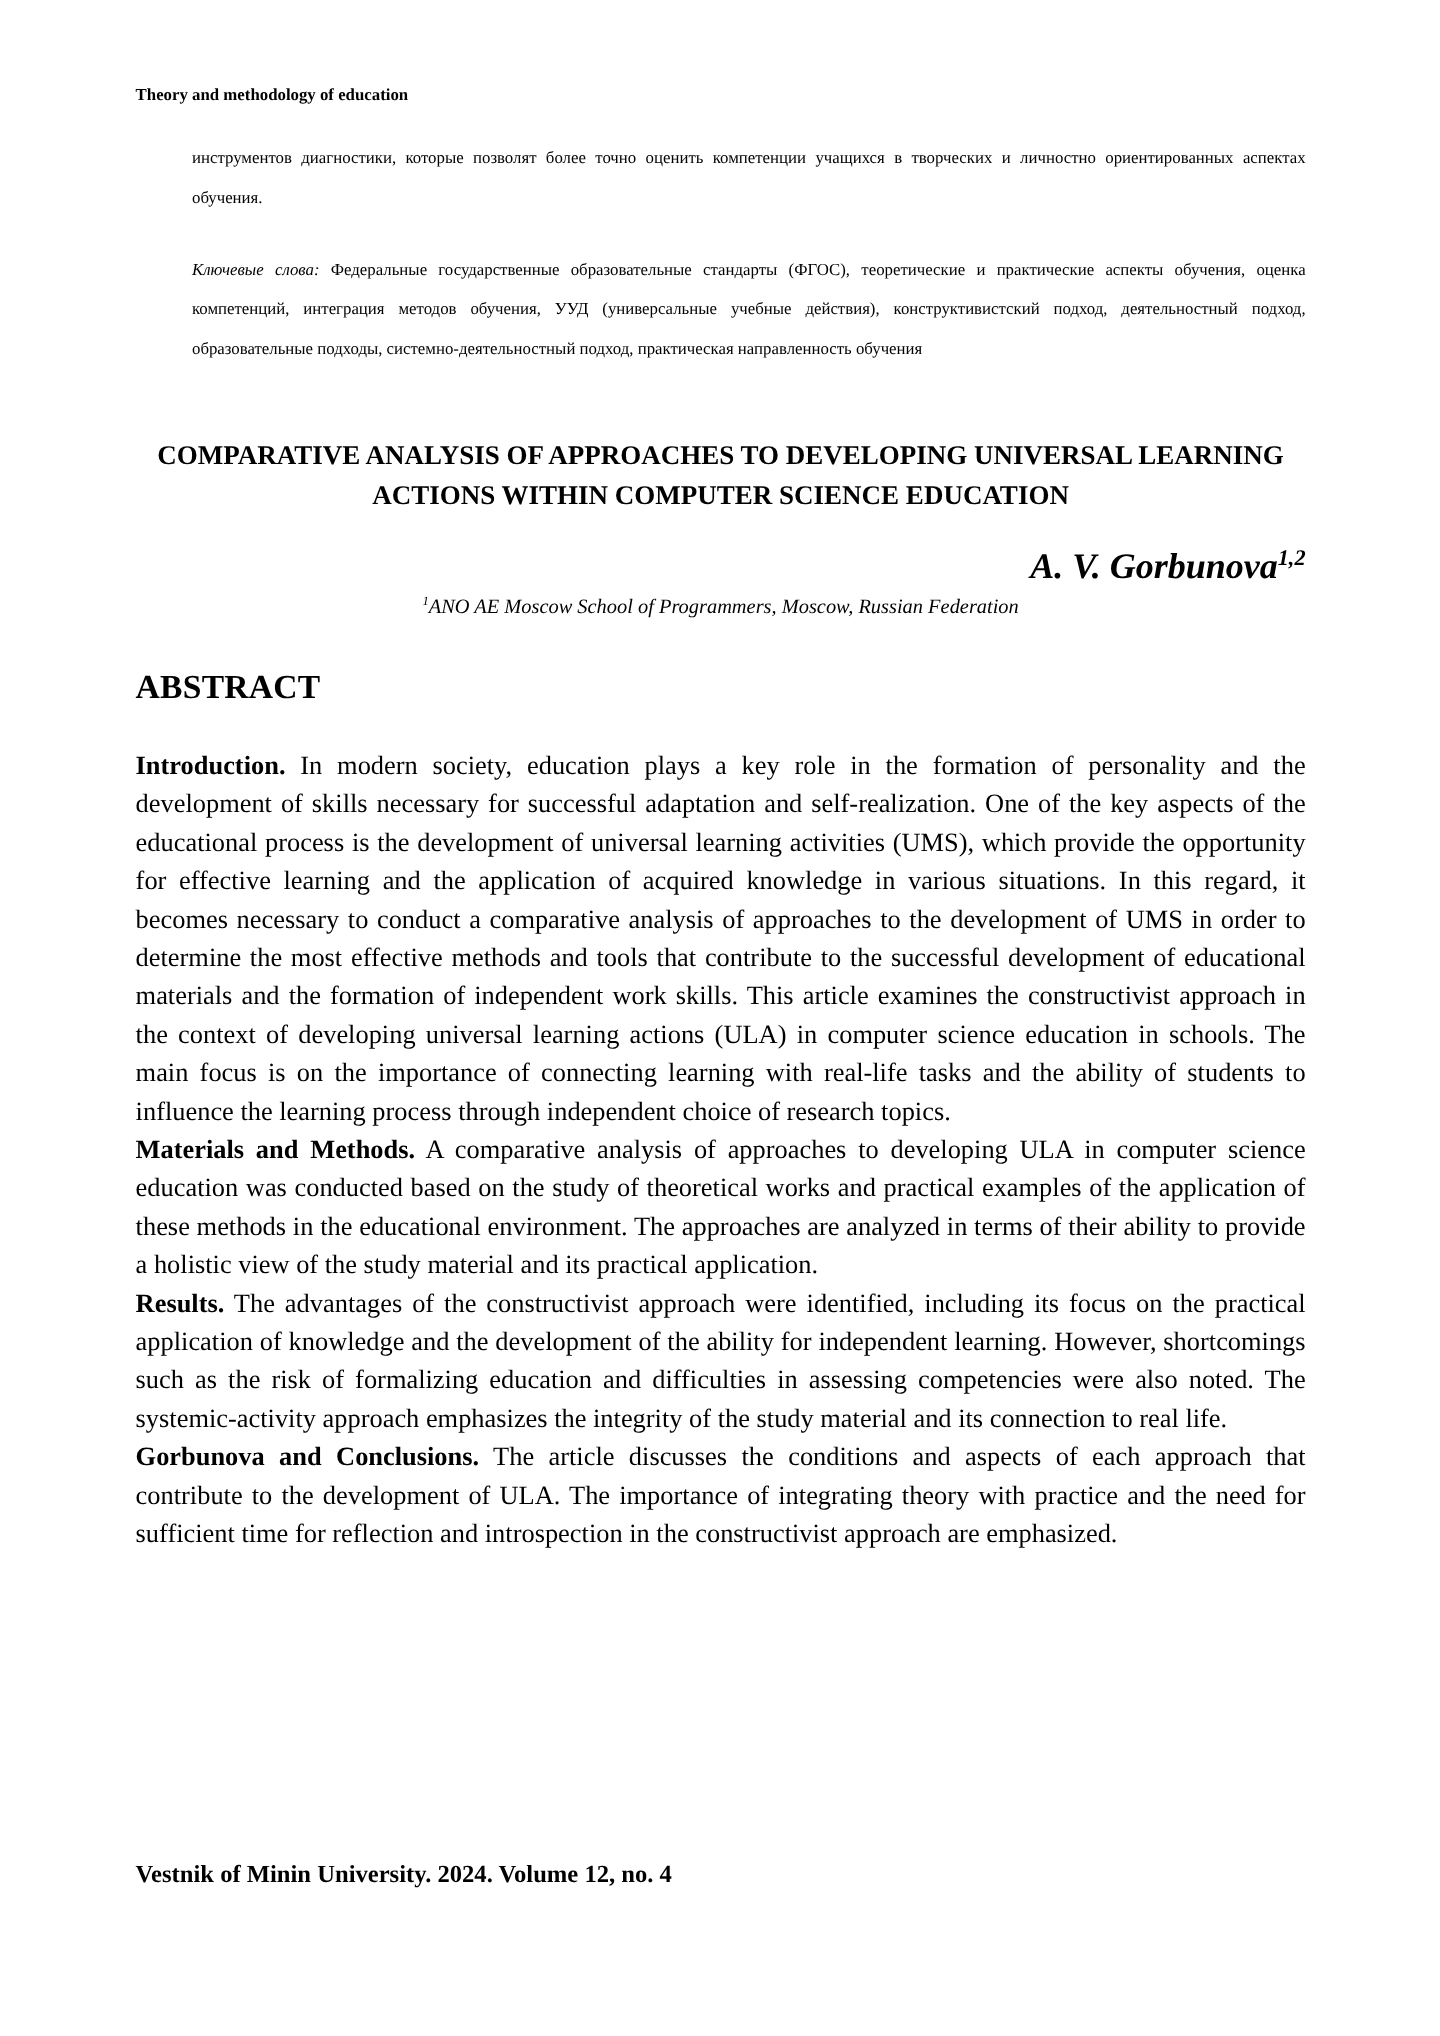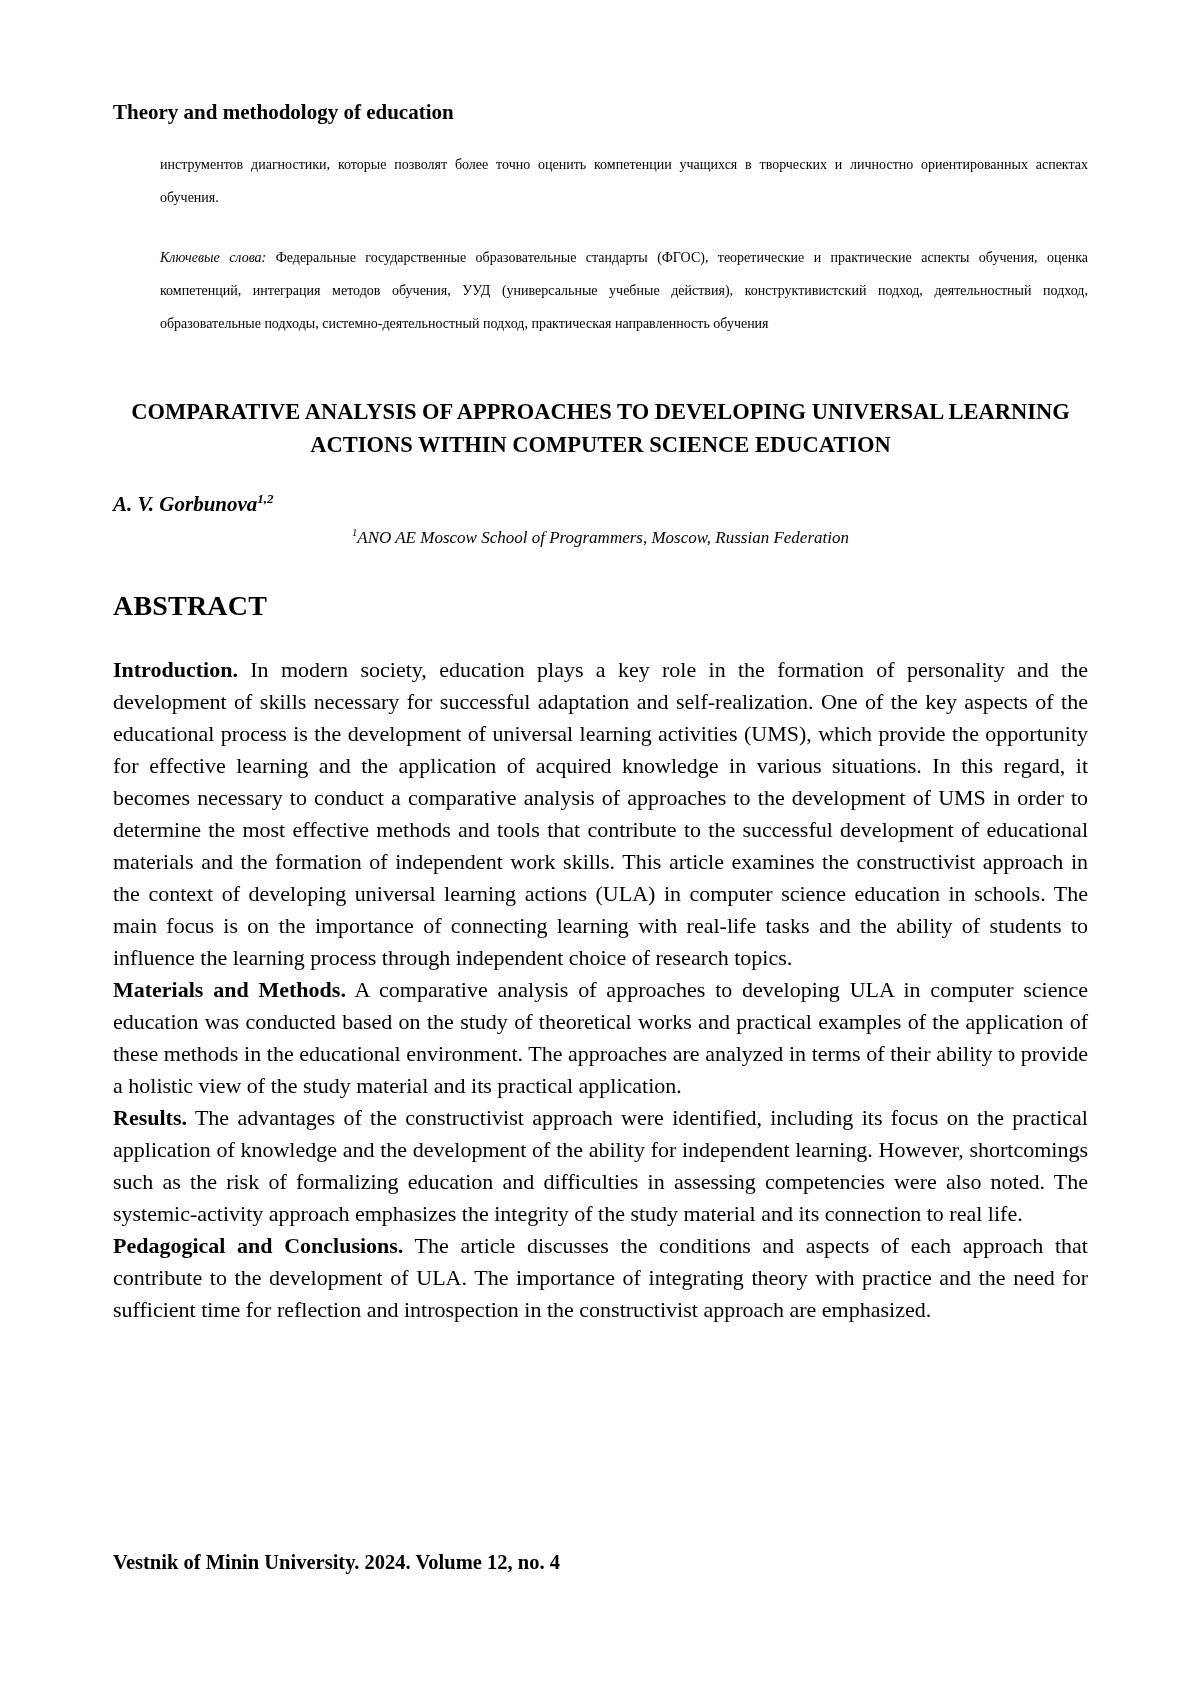--- a/index.html
+++ b/index.html
@@ -15,23 +15,22 @@
   .page {
     position: absolute;
     inset: 0;
     background: #ffffff;
     overflow: hidden;
   }
   .content { padding: 66px 112px 0 113px; }
 
   .running-head {
     font-weight: bold;
-    font-size: 21px;
+    font-size: 14px;
     line-height: 28px;
-    margin-top: 32px;
   }
 
   .para {
     font-size: 14px;
     line-height: 33px;
     text-align: justify;
     margin-left: 47px;
   }
   .lead-para { margin-top: 22px; }
   .keywords-para { margin-top: 27px; }
@@ -41,25 +40,25 @@
 
   .title {
     margin-top: 55px;
     font-size: 22.5px;
     line-height: 33px;
     font-weight: bold;
     text-align: center;
   }
   .author-line {
     margin-top: 27px;
-    font-size: 21px;
+    font-size: 30px;
     line-height: 33px;
     font-weight: bold;
     font-style: italic;
-    text-align: left;
+    text-align: right;
   }
   .affil-line {
     font-size: 17px;
     line-height: 33px;
     font-style: italic;
     text-align: center;
   }
   sup {
     font-size: 0.62em;
     vertical-align: super;
@@ -113,19 +112,19 @@
     <div class="abstract-heading">ABSTRACT</div>
 
     <div class="abstract-body">
 
       <p class="apara"><span class="sec-label">Introduction.</span> <span>In modern society, education plays a key role in the formation of personality and the development of skills necessary for successful adaptation and self-realization. One of the key aspects of the educational process is the development of universal learning activities (UMS), which provide the opportunity for effective learning and the application of acquired knowledge in various situations. In this regard, it becomes necessary to conduct a comparative analysis of approaches to the development of UMS in order to determine the most effective methods and tools that contribute to the successful development of educational materials and the formation of independent work skills. This article examines the constructivist approach in the context of developing universal learning actions (ULA) in computer science education in schools. The main focus is on the importance of connecting learning with real-life tasks and the ability of students to influence the learning process through independent choice of research topics.</span></p>
 
       <p class="apara"><span class="sec-label">Materials and Methods.</span> <span>A comparative analysis of approaches to developing ULA in computer science education was conducted based on the study of theoretical works and practical examples of the application of these methods in the educational environment. The approaches are analyzed in terms of their ability to provide a holistic view of the study material and its practical application.</span></p>
 
       <p class="apara"><span class="sec-label">Results.</span> <span>The advantages of the constructivist approach were identified, including its focus on the practical application of knowledge and the development of the ability for independent learning. However, shortcomings such as the risk of formalizing education and difficulties in assessing competencies were also noted. The systemic-activity approach emphasizes the integrity of the study material and its connection to real life.</span></p>
 
-      <p class="apara"><span class="sec-label">Pedagogical and Conclusions.</span> <span>The article discusses the conditions and aspects of each approach that contribute to the development of ULA. The importance of integrating theory with practice and the need for sufficient time for reflection and introspection in the constructivist approach are emphasized.</span></p>
+      <p class="apara"><span class="sec-label">Gorbunova and Conclusions.</span> <span>The article discusses the conditions and aspects of each approach that contribute to the development of ULA. The importance of integrating theory with practice and the need for sufficient time for reflection and introspection in the constructivist approach are emphasized.</span></p>
 
     </div>
   </div>
 
   <div class="footer">Vestnik of Minin University. 2024. Volume 12, no. 4</div>
 </div>
 
 </body></html>

